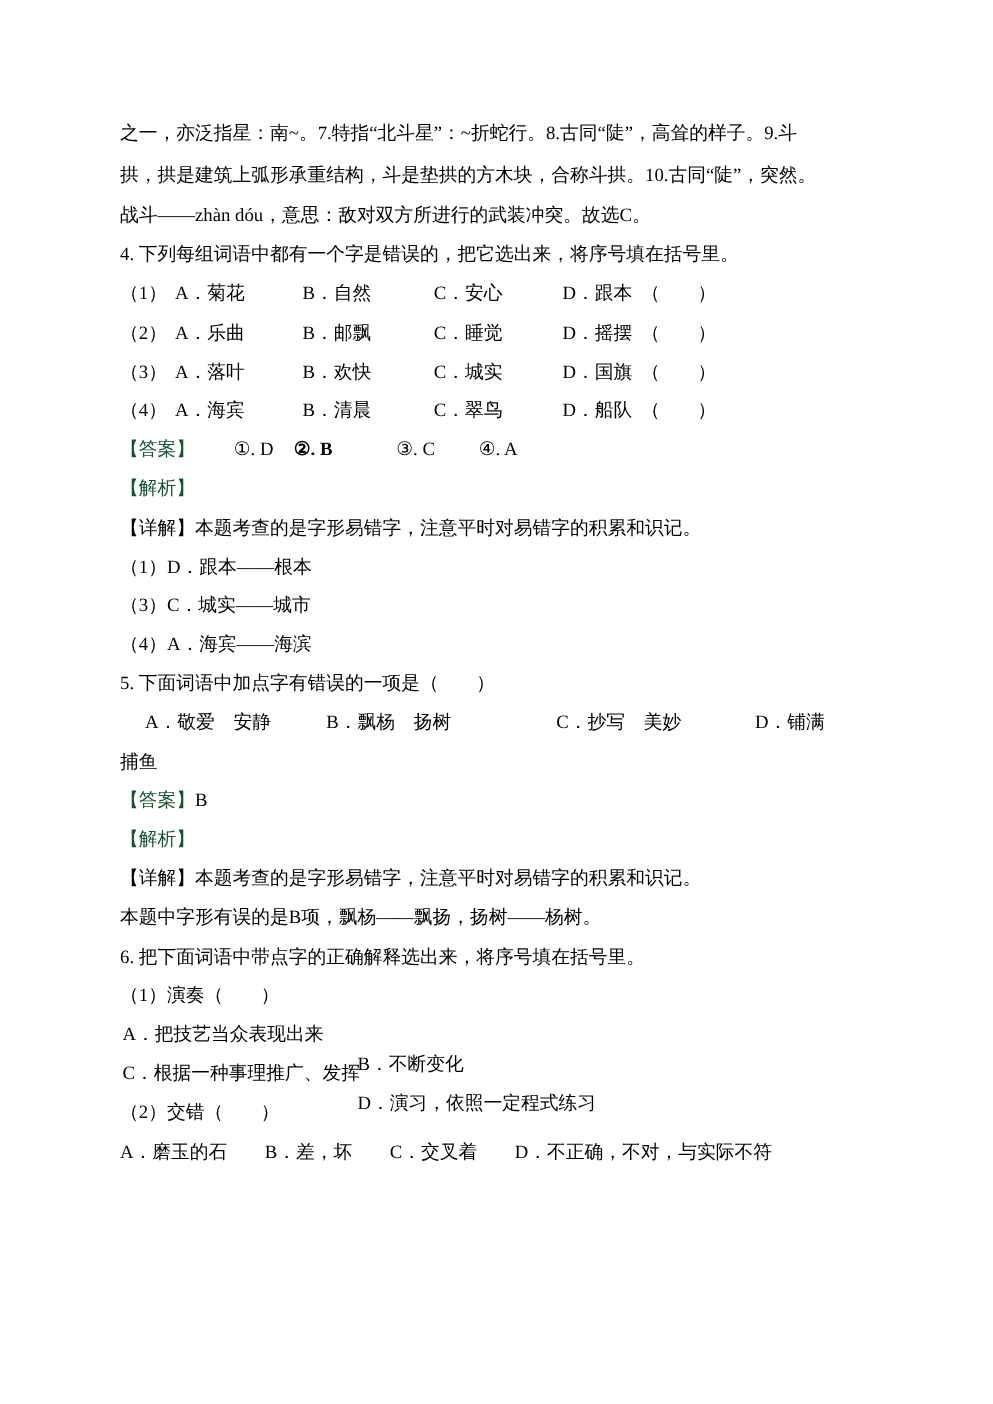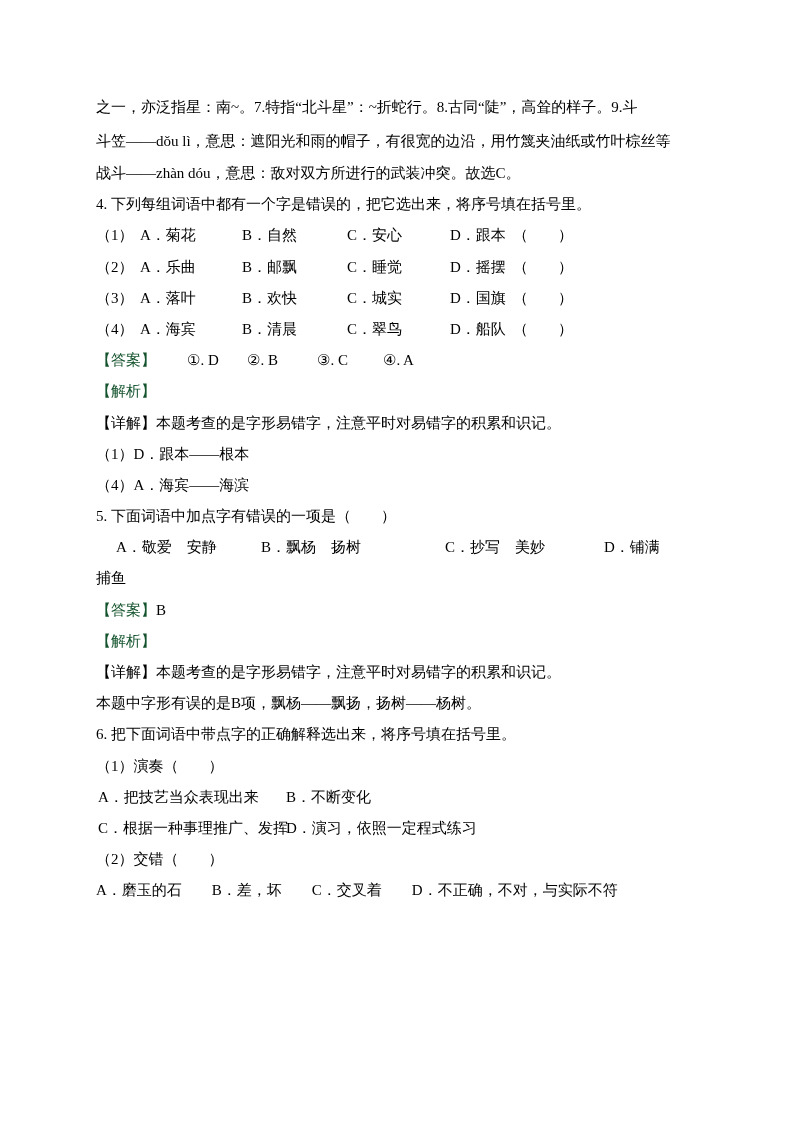--- a/index.html
+++ b/index.html
@@ -25,40 +25,40 @@
   
   .q4 .p0{left:0px;}
   .q4 .pa{left:44px;}
   .q4 .pb{left:146px;}
   .q4 .pc{left:251px;}
   .q4 .pd{left:354px;}
   .q4 .pe{left:417px;}
   
   .ans4 .l0{left:0px;}
   .ans4 .a0{left:91px;}
-  .ans4 .a1{left:151px;}
+  .ans4 .a1{left:139px;font-weight:bold;}
   .ans4 .a2{left:221px;}
   .ans4 .a3{left:287px;}
   
   .q5row .qa{left:20px;}
   .q5row .qb{left:165px;}
   .q5row .qc{left:349px;}
   .q5row .qd{left:508px;}
   
   .q6row .cl{left:2px;}
-  .q6row .cr{left:190px;}
+  .q6row .cr{left:190px;margin-top:24px;}
 </style>
 </head>
 <body>
 
 <div class="page">
   <div class="content">
 
     <div class="ln para">之一，亦泛指星：南~。7.特指“北斗星”：~折蛇行。8.古同“陡”，高耸的样子。9.斗</div>
-    <div class="ln para">斗笠——dǒu lì，意思：遮阳光和雨的帽子，有很宽的边沿，用竹篾夹油纸或竹叶棕丝等</div>
+    <div class="ln para">拱，拱是建筑上弧形承重结构，斗是垫拱的方木块，合称斗拱。10.古同“陡”，突然。</div>
     <div class="ln">战斗——zhàn dóu，意思：敌对双方所进行的武装冲突。故选C。</div>
 
     <div class="ln">4. 下列每组词语中都有一个字是错误的，把它选出来，将序号填在括号里。</div>
 
     <div class="ln rel q4">
       <span class="abs p0">（1）</span>
       <span class="abs pa">A．菊花</span>
       <span class="abs pb">B．自然</span>
       <span class="abs pc">C．安心</span>
       <span class="abs pd">D．跟本</span>
@@ -96,20 +96,21 @@
       <span class="abs a2">③. C</span>
       <span class="abs a3">④. A</span>
     </div>
     <div class="ln">
       <span class="blue">【解析】</span>
     </div>
     <div class="ln">
       <span>【详解】</span><span>本题考查的是字形易错字，注意平时对易错字的积累和识记。</span>
     </div>
     <div class="ln">（1）D．跟本——根本</div>
+    <div class="ln">（3）C．城实——城市</div>
     <div class="ln">（4）A．海宾——海滨</div>
 
     <div class="ln">5. 下面词语中加点字有错误的一项是（　　）</div>
     <div class="ln rel q5row">
       <span class="abs qa">A．敬爱　安静</span>
       <span class="abs qb">B．飘杨　扬树</span>
       <span class="abs qc">C．抄写　美妙</span>
       <span class="abs qd">D．铺满</span>
     </div>
     <div class="ln">捕鱼</div>

